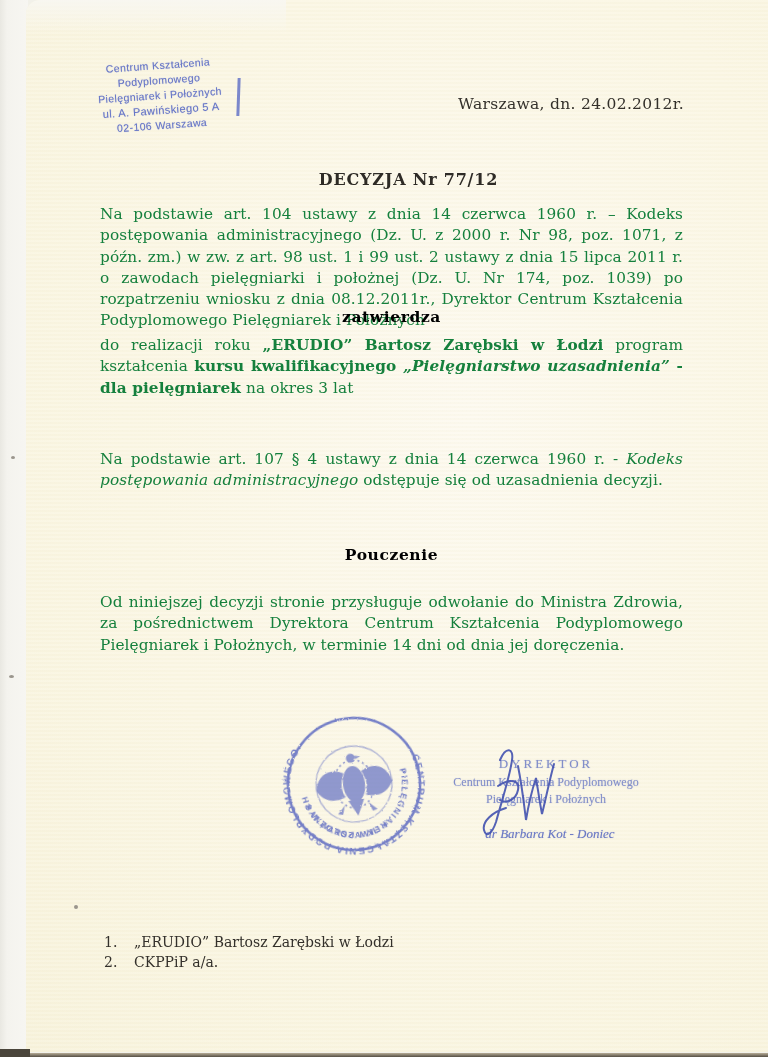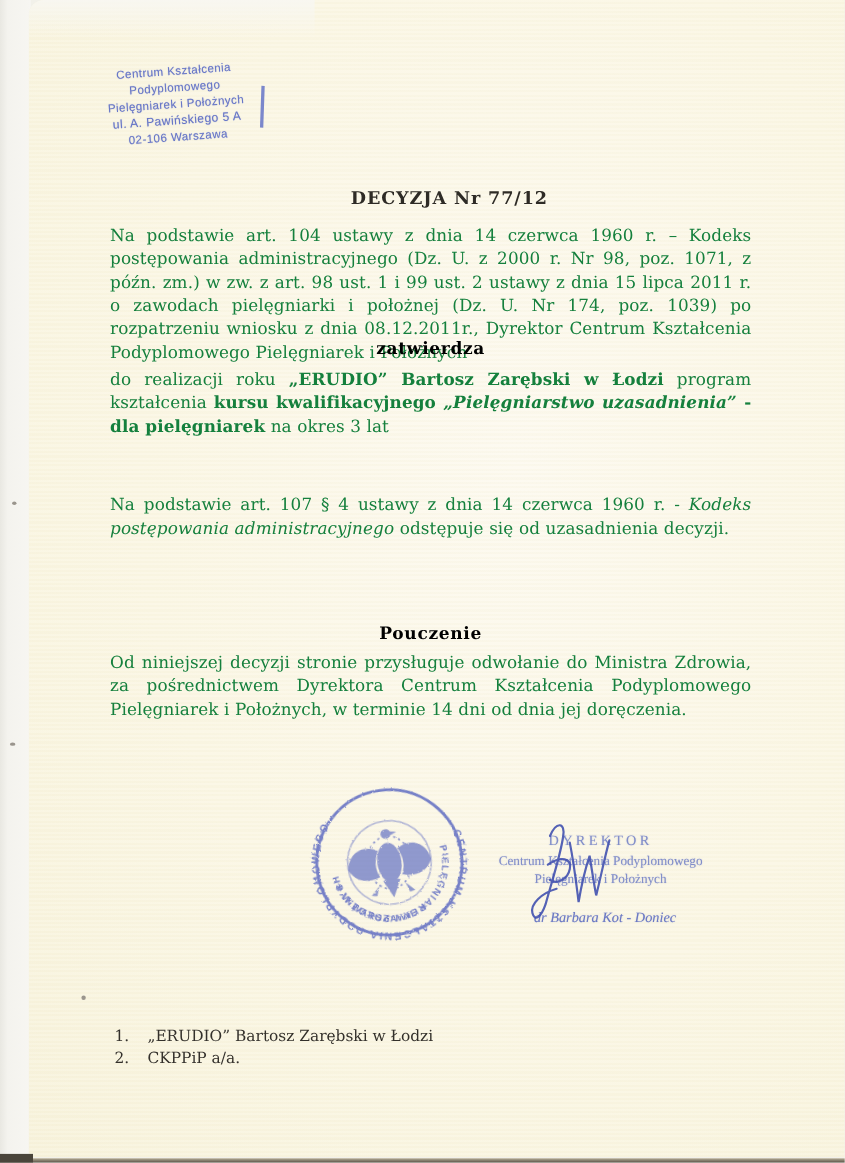--- a/index.html
+++ b/index.html
@@ -126,33 +126,34 @@
   <div class="paper-corner-light"></div>
 
   <div class="addr-stamp">
     <div class="l1">Centrum Kształcenia Podyplomowego</div>
     <div class="l2">Pielęgniarek i Położnych</div>
     <div class="l3">ul. A. Pawińskiego 5 A</div>
     <div class="l4">02-106 Warszawa</div>
   </div>
   <div class="stamp-tick"></div>
 
+  <div class="date-line">Warszawa, dn. 24.02.2012r.</div>
 
   <div class="doc-title">DECYZJA Nr 77/12</div>
 
   <div class="para" style="top:204px;">Na podstawie art. 104 ustawy z dnia 14 czerwca 1960 r. – Kodeks postępowania administracyjnego (Dz. U. z 2000 r. Nr 98, poz. 1071, z późn. zm.) w zw. z art. 98 ust. 1 i 99 ust. 2 ustawy z dnia 15 lipca 2011 r. o zawodach pielęgniarki i położnej (Dz. U. Nr 174, poz. 1039) po rozpatrzeniu wniosku z dnia 08.12.2011r., Dyrektor Centrum Kształcenia Podyplomowego Pielęgniarek i Położnych</div>
 
   <div class="center-head" style="top:307px;">zatwierdza</div>
 
   <div class="para" style="top:335px;"><span>do realizacji roku </span><span class="b">„ERUDIO” Bartosz Zarębski w Łodzi</span><span> program kształcenia </span><span class="b">kursu kwalifikacyjnego </span><span class="bi">„Pielęgniarstwo uzasadnienia”</span><span class="b"> - </span><span class="b">dla pielęgniarek</span><span> na okres 3 lat</span></div>
 
 
   <div class="para" style="top:449px;"><span>Na podstawie art. 107 § 4 ustawy z dnia 14 czerwca 1960 r. - </span><span class="i">Kodeks postępowania administracyjnego</span><span> odstępuje się od uzasadnienia decyzji.</span></div>
 
-  <div class="center-head" style="top:566px;">Pouczenie</div>
+  <div class="center-head" style="top:545px;">Pouczenie</div>
 
   <div class="para" style="top:592px;">Od niniejszej decyzji stronie przysługuje odwołanie do Ministra Zdrowia, za pośrednictwem Dyrektora Centrum Kształcenia Podyplomowego Pielęgniarek i Położnych, w terminie 14 dni od dnia jej doręczenia.</div>
 
   <svg class="seal" viewBox="0 0 184 184">
     <defs>
       <filter id="rough" x="-10%" y="-10%" width="120%" height="120%">
         <feTurbulence type="fractalNoise" baseFrequency="0.9" numOctaves="2" result="n"></feTurbulence>
         <feDisplacementMap in="SourceGraphic" in2="n" scale="2.2"></feDisplacementMap>
       </filter>
       <path id="arcOuter" d="M 92 156 A 64 64 0 1 1 92.01 156" transform="rotate(-108 92 92)"></path>

